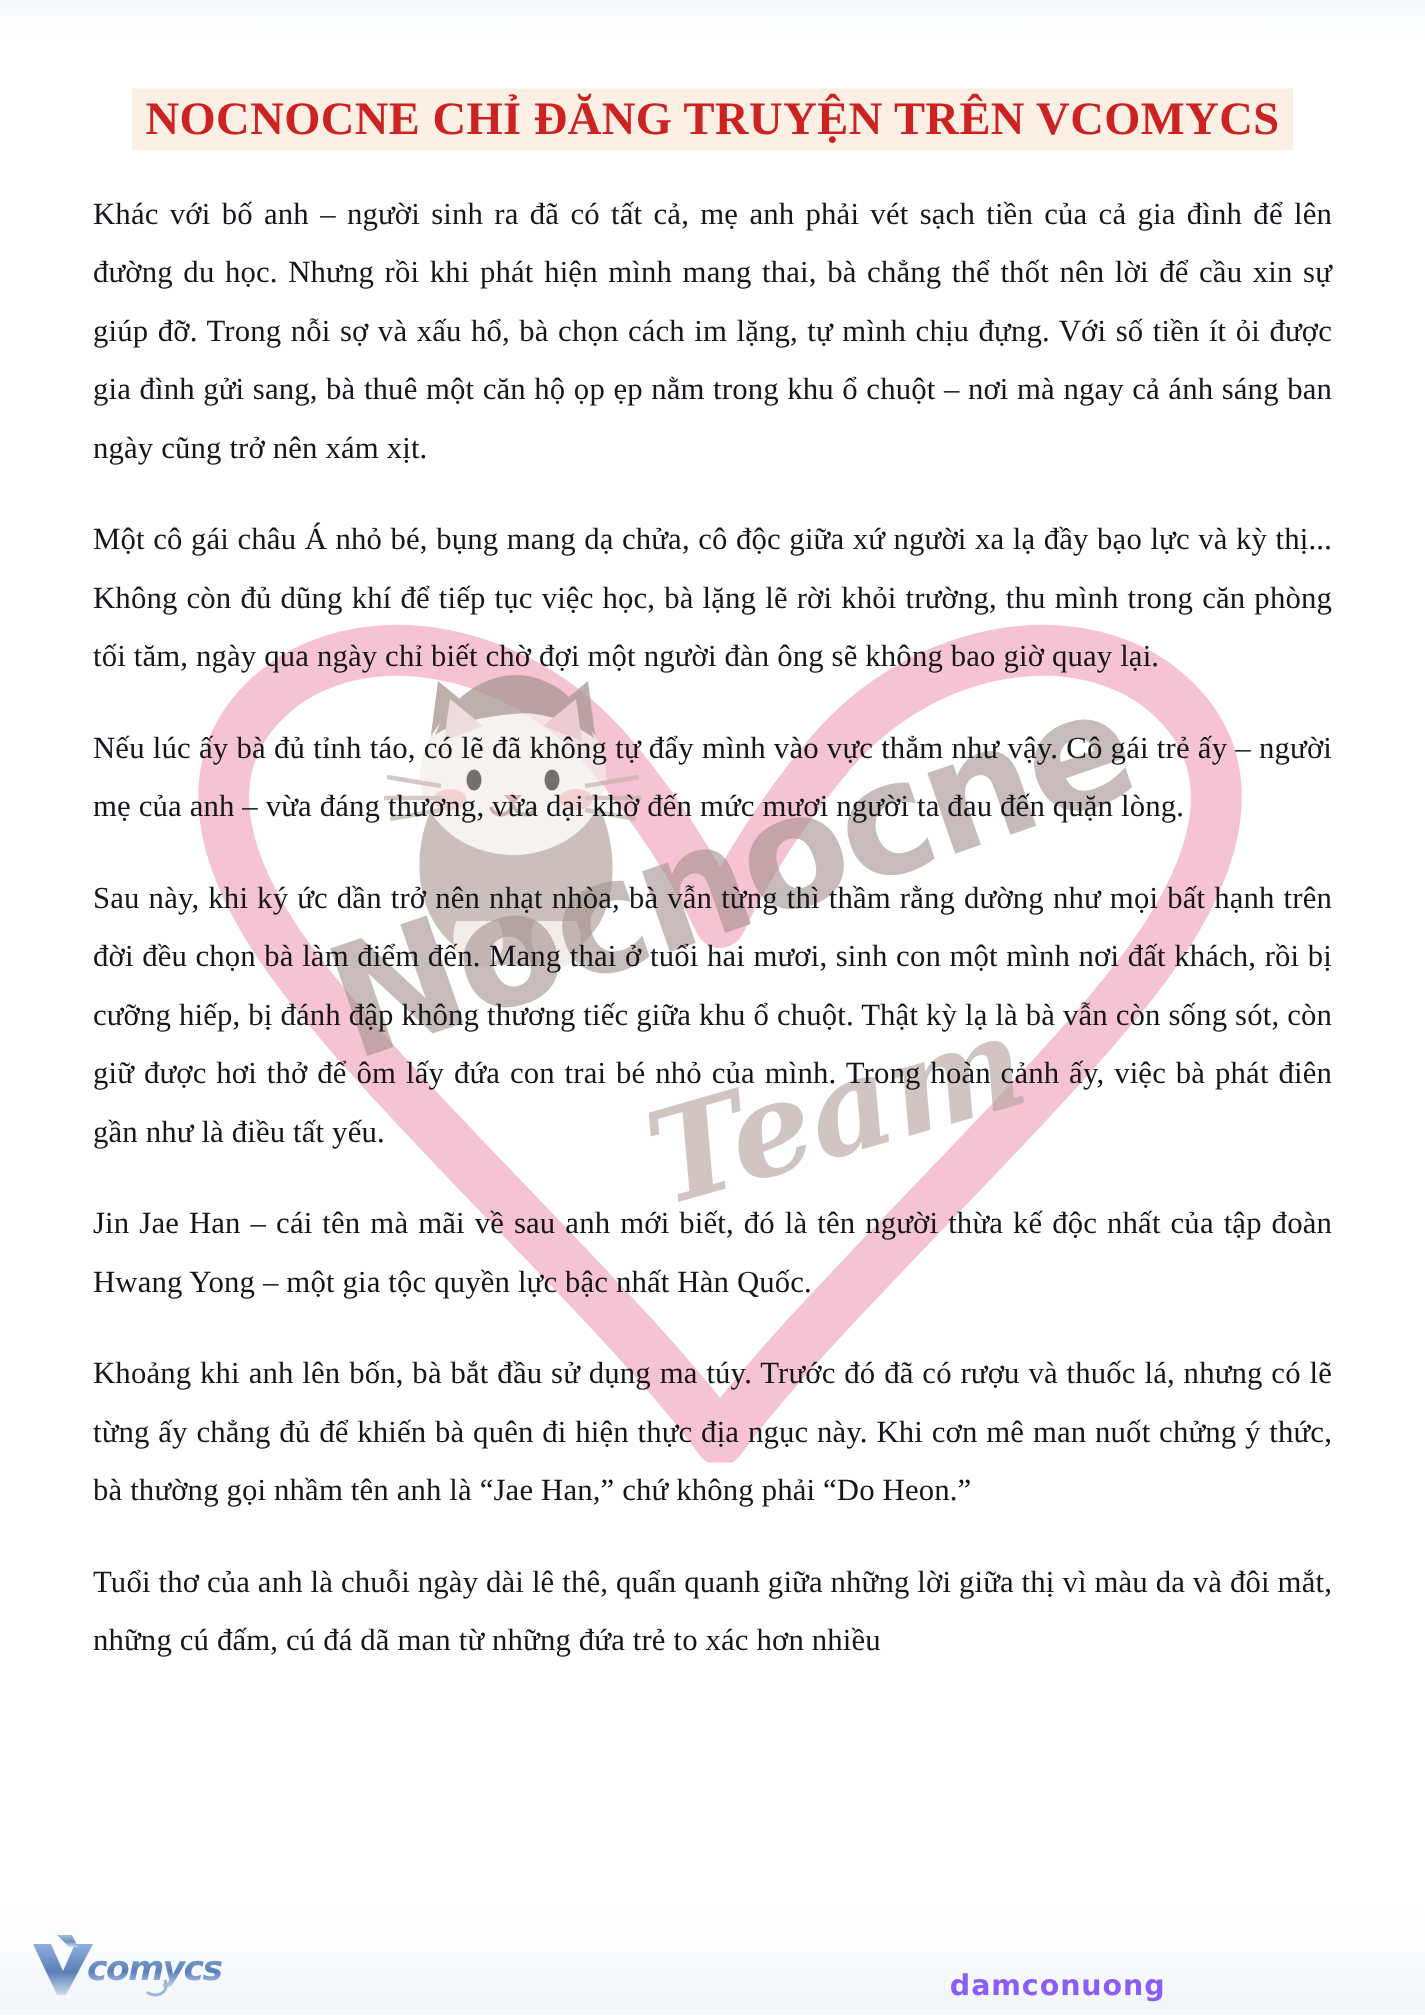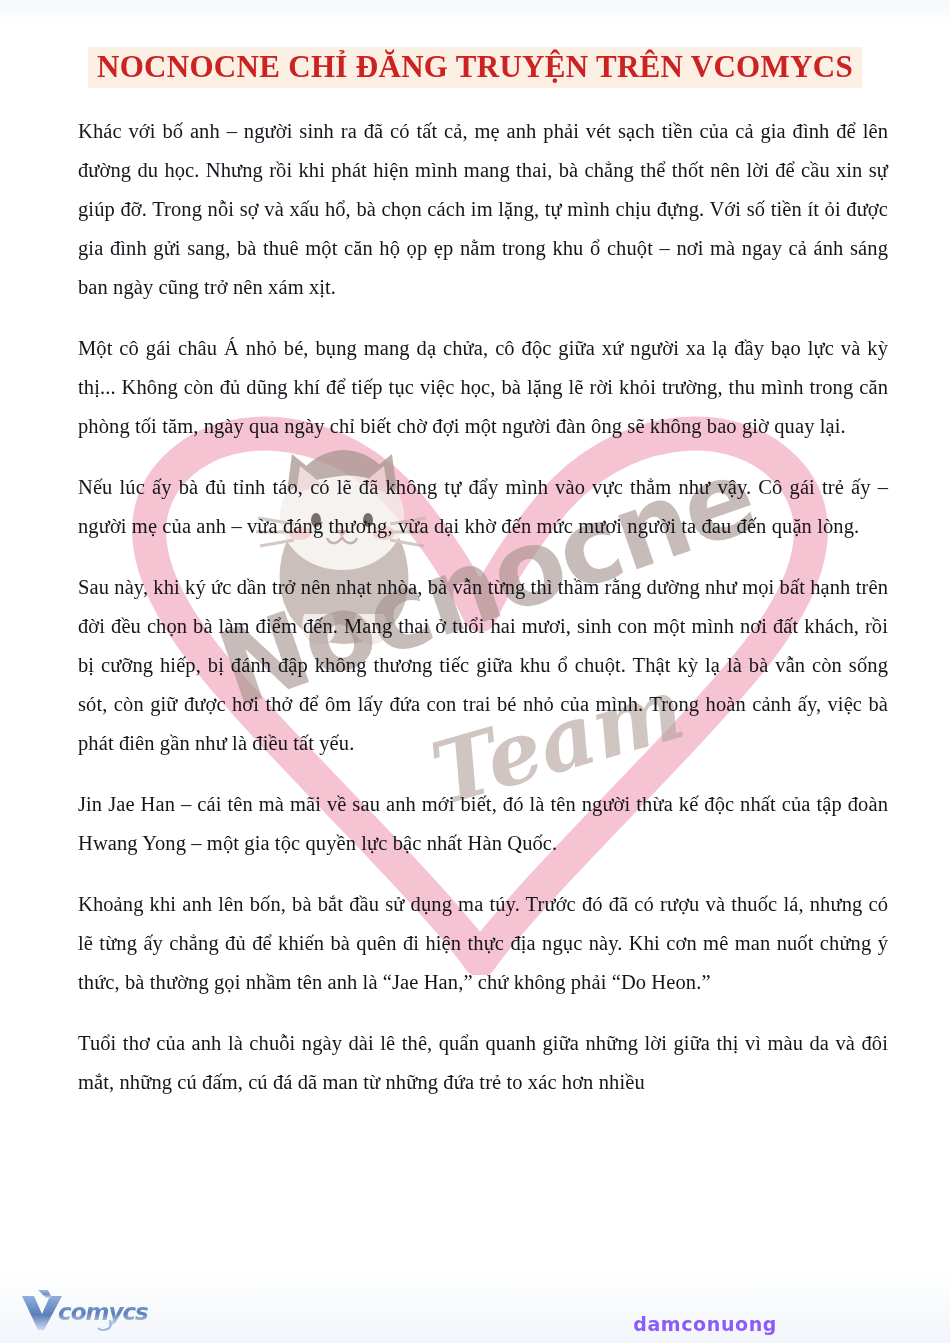--- a/index.html
+++ b/index.html
@@ -103,27 +103,28 @@
   .title {
     display: inline-block;
     font-family: "Liberation Serif", "DejaVu Serif", serif;
     font-weight: bold;
     font-size: 31px;
     letter-spacing: .3px;
     color: #cc2222;
     background: #fcefe3;
     padding: 4px 9px 6px 9px;
     white-space: nowrap;
+    margin-top: 12px;
   }
 
   .body-text {
     margin-top: 24px;
   }
   .para {
-    margin: 0 0 22px 16px;
+    margin: 0 0 22px 0;
     font-size: 20.5px;
     line-height: 39px;
     color: #15161c;
     text-align: justify;
     text-justify: inter-word;
     letter-spacing: .1px;
   }
   .para:last-child { margin-bottom: 0; }
 
   

